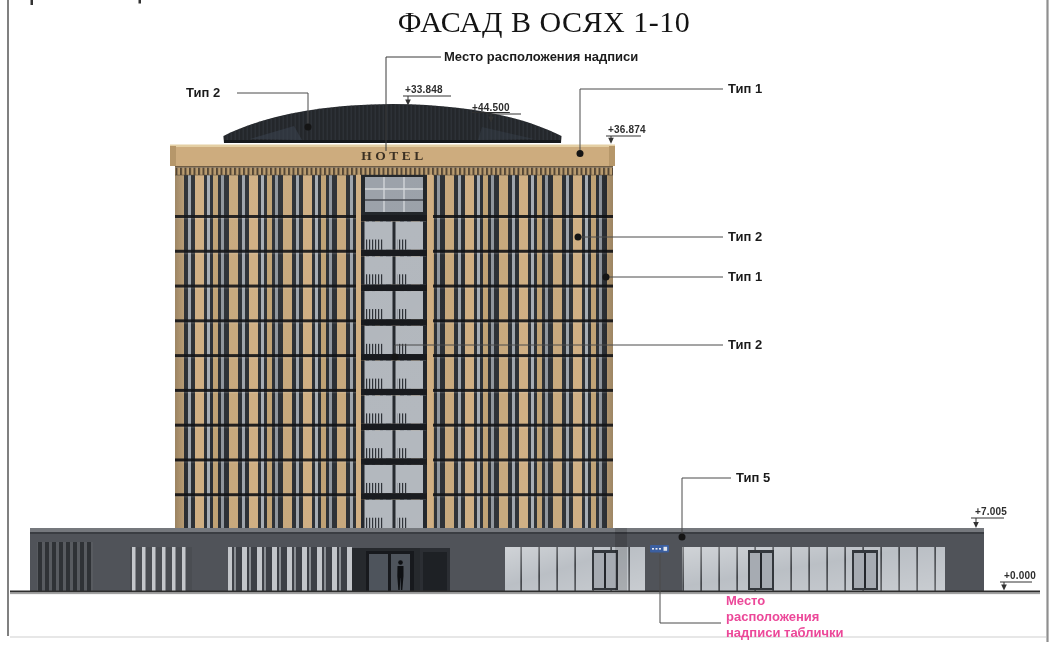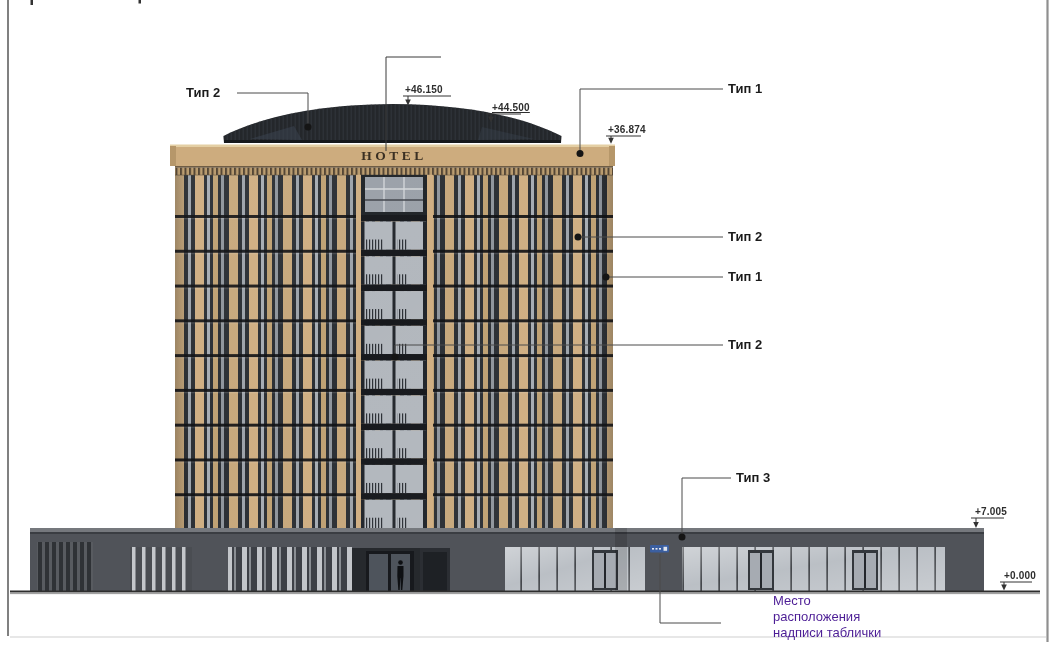--- a/index.html
+++ b/index.html
@@ -6,22 +6,22 @@
   .canvas{position:relative;width:1050px;height:649px;background:#fff;overflow:hidden;
           font-family:"Liberation Sans",sans-serif;}
   .canvas svg{position:absolute;left:0;top:0;z-index:1;}
   .title{position:absolute;top:5px;left:544px;transform:translateX(-50%);z-index:2;
          font-family:"Liberation Serif",serif;font-size:30px;letter-spacing:.5px;
          color:#141414;white-space:nowrap;}
   .lbl{position:absolute;z-index:2;font-size:13px;font-weight:bold;color:#1b1b1b;
        line-height:16px;white-space:nowrap;}
   .elev{position:absolute;z-index:2;font-size:10px;font-weight:bold;color:#2e2e2e;
         letter-spacing:.2px;white-space:nowrap;}
-  .addr{position:absolute;z-index:2;left:726px;top:593px;font-size:13px;font-weight:normal;
-        color:#4c1d95;line-height:16px;margin-left:47px;}
+  .addr{position:absolute;z-index:2;left:726px;top:593px;font-size:13px;font-weight:bold;
+        color:#ec4899;line-height:16px;}
 </style>
 </head>
 <body>
 
 <div class="canvas">
 
   <svg width="1050" height="649" viewBox="0 0 1050 649">
     <defs>
       <pattern id="pStripes" width="54" height="10" patternUnits="userSpaceOnUse" patternTransform="translate(175,0)">
         <rect width="54" height="10" fill="#2b2f34"></rect>
@@ -230,31 +230,33 @@
     </g>
     <g fill="#333" stroke="none">
       <polygon points="405.2,99.5 410.8,99.5 408,105.5"></polygon>
       <polygon points="488.2,116.5 493.8,116.5 491,122.5"></polygon>
       <polygon points="608.2,137.8 613.8,137.8 611,143.8"></polygon>
       <polygon points="973.2,522 978.8,522 976,528"></polygon>
       <polygon points="1001.2,584.5 1006.8,584.5 1004,590.5"></polygon>
     </g>
   </svg>
 
-
+  <div class="title">ФАСАД В ОСЯХ 1-10</div>
+
+  <div class="lbl" style="left:444px;top:49px;">Место расположения надписи</div>
 
   <div class="lbl" style="left:186px;top:85px;">Тип 2</div>
   <div class="lbl" style="left:728px;top:81px;">Тип 1</div>
   <div class="lbl" style="left:728px;top:229px;">Тип 2</div>
   <div class="lbl" style="left:728px;top:269px;">Тип 1</div>
   <div class="lbl" style="left:728px;top:337px;">Тип 2</div>
-  <div class="lbl" style="left:736px;top:470px;">Тип 3</div>
-
-  <div class="elev" style="left:405px;top:84px;">+46.150</div>
-  <div class="elev" style="left:492px;top:102px;text-decoration:underline;">+44.500</div>
+  <div class="lbl" style="left:736px;top:470px;">Тип 5</div>
+
+  <div class="elev" style="left:405px;top:84px;">+33.848</div>
+  <div class="elev" style="left:472px;top:102px;text-decoration:underline;">+44.500</div>
   <div class="elev" style="left:608px;top:124px;">+36.874</div>
   <div class="elev" style="left:975px;top:506px;">+7.005</div>
   <div class="elev" style="left:1004px;top:570px;">+0.000</div>
 
   <div class="addr">
     <div>Место</div>
     <div>расположения</div>
     <div>надписи таблички</div>
   </div>
 

